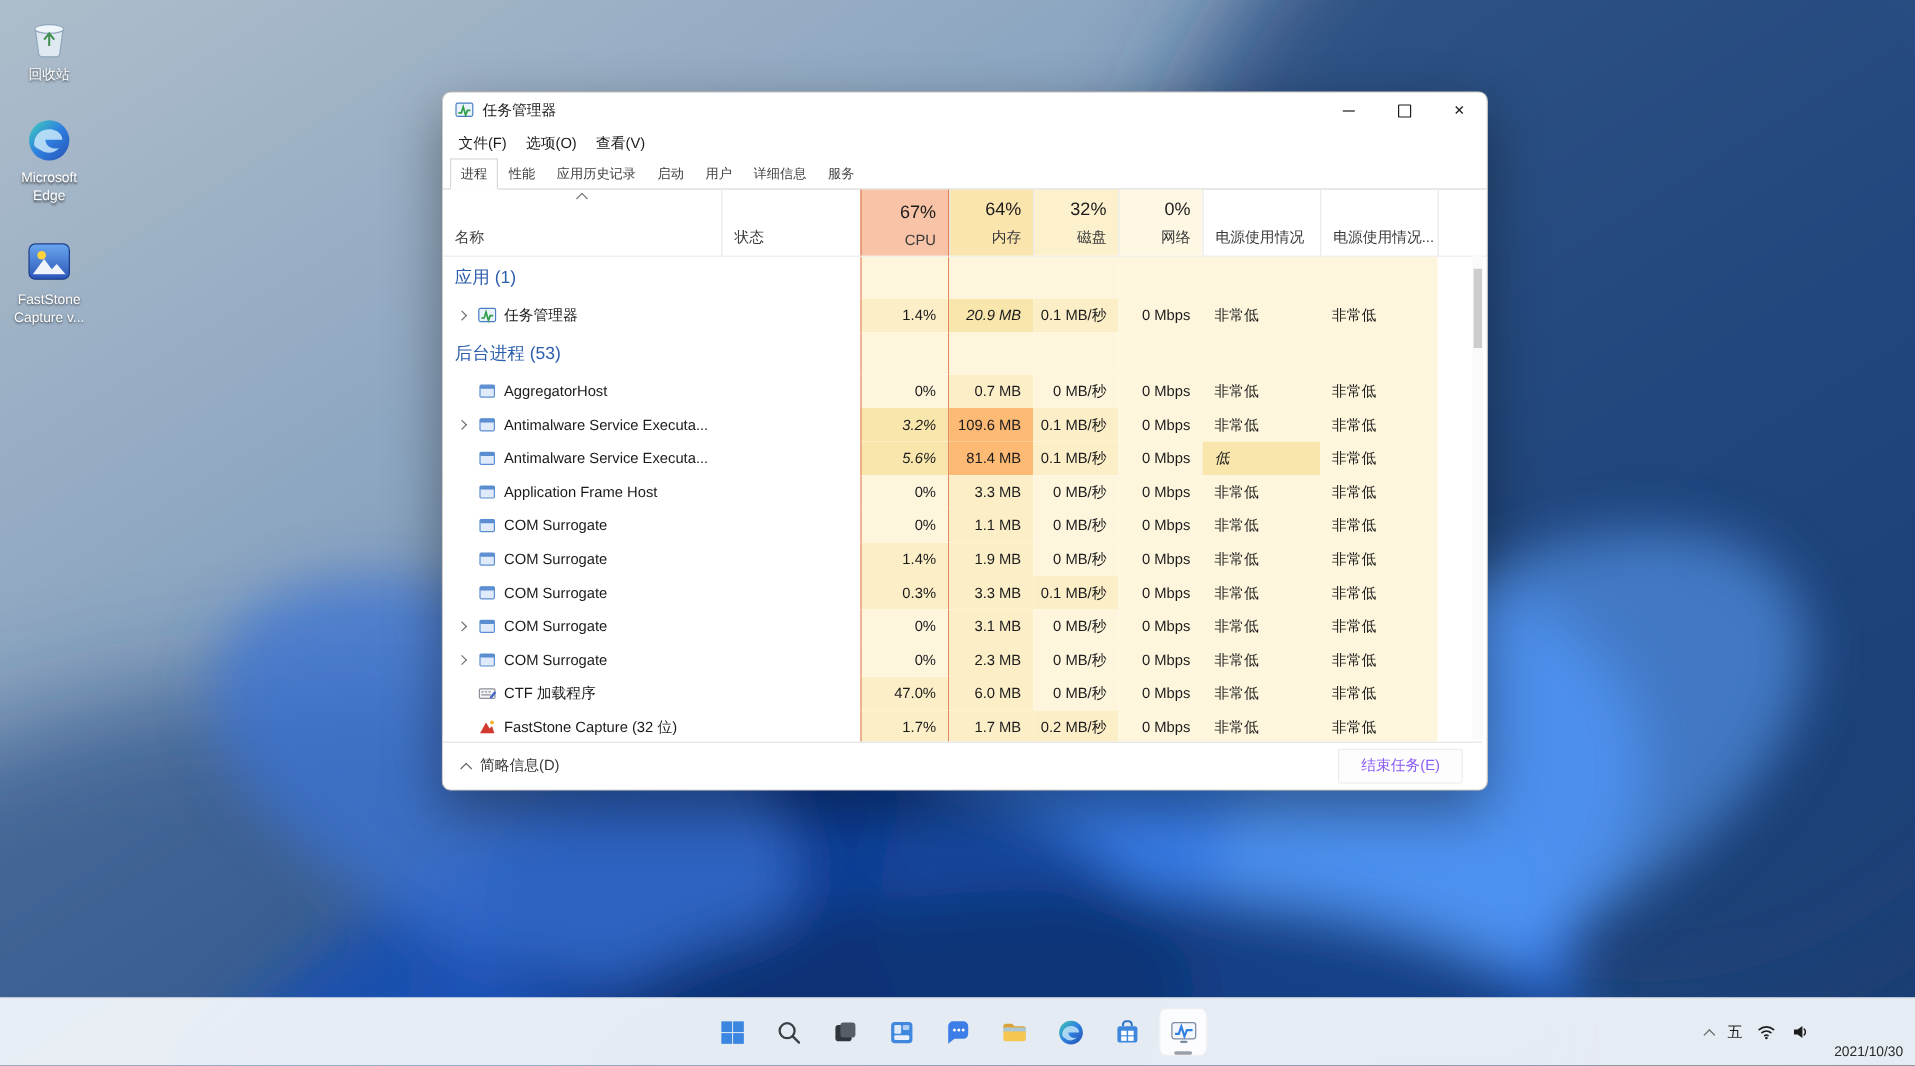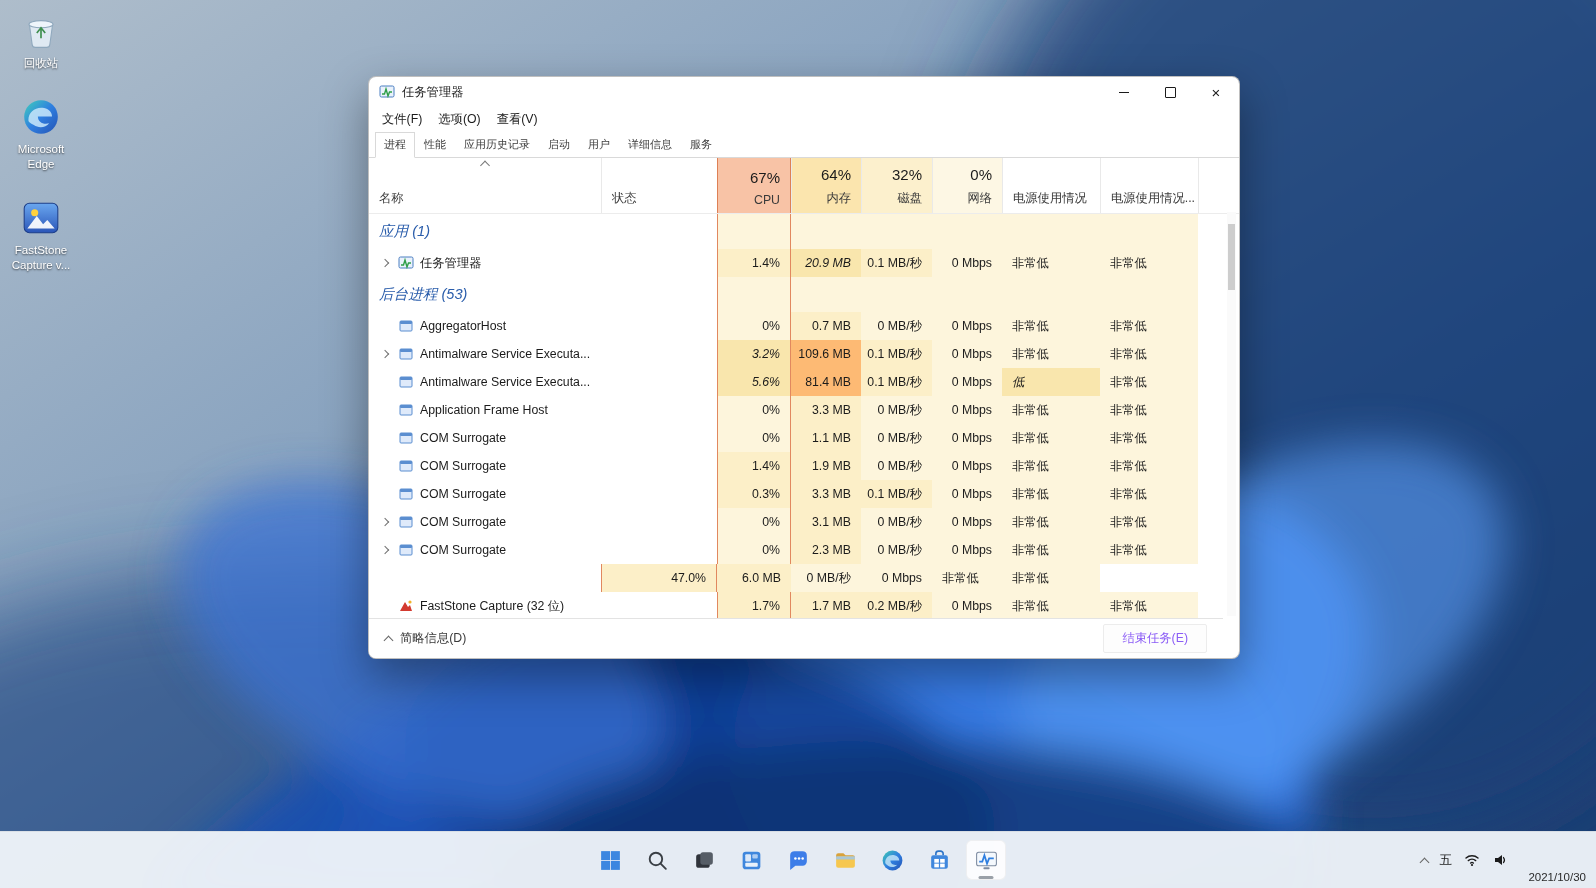--- a/index.html
+++ b/index.html
@@ -47,38 +47,38 @@
   .hc.h-cpu{background:#f8c3a6;border-left:1px solid #dd8055;border-right:1px solid #dd8055;}
   .hc.h-mem{background:#fbe5ae;}
   .hc.h-disk{background:#fcf0cd;}
   .hc.h-net{background:#fdf7e4;}
   .sort-chev{position:absolute;top:4px;left:50%;transform:translateX(-50%) rotate(-135deg);
              width:6px;height:6px;border-right:1.4px solid #777;border-bottom:1.4px solid #777;}
 
   
   .tm-body{position:relative;}
   .trow{display:grid;grid-template-columns:var(--cols);height:28px;}
-  .trow.group{height:35px;font-style:italic;}
+  .trow.group{height:35px;}
   .cell{display:flex;align-items:center;font-size:12.3px;color:#1b1b1b;overflow:hidden;white-space:nowrap;}
   .cell.num{justify-content:flex-end;padding-right:10px;}
   .cell.txt{justify-content:flex-start;padding-left:10px;}
   .c-cpu{border-left:1px solid #e1885f;border-right:1px solid #e1885f;}
   .h0{background:#fdf5dc;} .h1{background:#fcefc8;} .h2{background:#f9e6ad;font-style:italic;} .h3{background:#fdba74;}
   .cname{padding-left:8px;gap:6px;}
   .expander{width:15px;display:flex;justify-content:center;flex:0 0 15px;}
   .chev-right{width:5px;height:5px;border-top:1.3px solid #707070;border-right:1.3px solid #707070;transform:rotate(45deg);}
   .picon{width:16px;height:16px;flex:0 0 16px;}
   .picon svg{width:16px;height:16px;display:block;}
   .glabel{color:#2a5dab;font-size:14.6px;padding-left:2px;}
 
   .tm-scroll{position:absolute;right:3px;top:135px;bottom:42px;width:9px;background:#fafafa;z-index:5;}
   .tm-scroll .thumb{position:absolute;top:12px;left:1px;right:1px;height:66px;background:#cdcdcd;}
 
   
-  .tm-footer{position:absolute;left:0;right:16px;bottom:0;height:39px;border-top:1px solid #e3e3e3;background:#fff;
+  .tm-footer{position:absolute;left:0;right:4px;bottom:0;height:39px;border-top:1px solid #e3e3e3;background:#fff;
              display:flex;align-items:center;padding:0 16px;}
   .details-toggle{display:flex;align-items:center;gap:8px;font-size:12.3px;color:#3a3a3a;}
   .chev-up{width:6px;height:6px;border-right:1.4px solid #666;border-bottom:1.4px solid #666;transform:rotate(-135deg);margin-top:3px;}
   .end-task-btn{margin-left:auto;font-size:12.3px;color:#8b5cf6;background:#fdfdfd;border:1px solid #ececec;
                 padding:5px 18px;border-radius:2px;}
 
   
   .taskbar{position:absolute;left:0;right:0;bottom:0;height:56px;background:rgba(241,245,250,.95);
            border-top:1px solid rgba(0,0,0,.06);z-index:20;}
   .tb-center{position:absolute;left:50%;top:50%;transform:translate(-50%,-50%);display:flex;gap:7px;align-items:center;}
@@ -478,20 +478,31 @@
           <div class="cell txt"></div>
           <div class="cell num h0 c-cpu">0%</div>
           <div class="cell num h1">2.3 MB</div>
           <div class="cell num h0">0 MB/秒</div>
           <div class="cell num h0">0 Mbps</div>
           <div class="cell txt h0">非常低</div>
           <div class="cell txt h0">非常低</div>
           <div class="cell"></div>
         </div>
         <div class="trow proc">
+          <div class="cell cname">
+            <span class="expander"></span>
+            <span class="picon">
+              <svg viewBox="0 0 16 16">
+                <rect x="1.5" y="4" width="13" height="8" rx="1" fill="#f5f6f8" stroke="#8a8f98"></rect>
+                <path d="M3 6.5h2M6 6.5h2M9 6.5h2M3 9h8" stroke="#8a8f98" stroke-width="1" fill="none"></path>
+                <path d="M10 11l4-5 1.5 1.2-4 5z" fill="#3f63c8"></path>
+              </svg>
+            </span>
+            <span>CTF 加载程序</span>
+          </div>
           <div class="cell txt"></div>
           <div class="cell num h1 c-cpu">47.0%</div>
           <div class="cell num h1">6.0 MB</div>
           <div class="cell num h0">0 MB/秒</div>
           <div class="cell num h0">0 Mbps</div>
           <div class="cell txt h0">非常低</div>
           <div class="cell txt h0">非常低</div>
           <div class="cell"></div>
         </div>
         <div class="trow proc">

